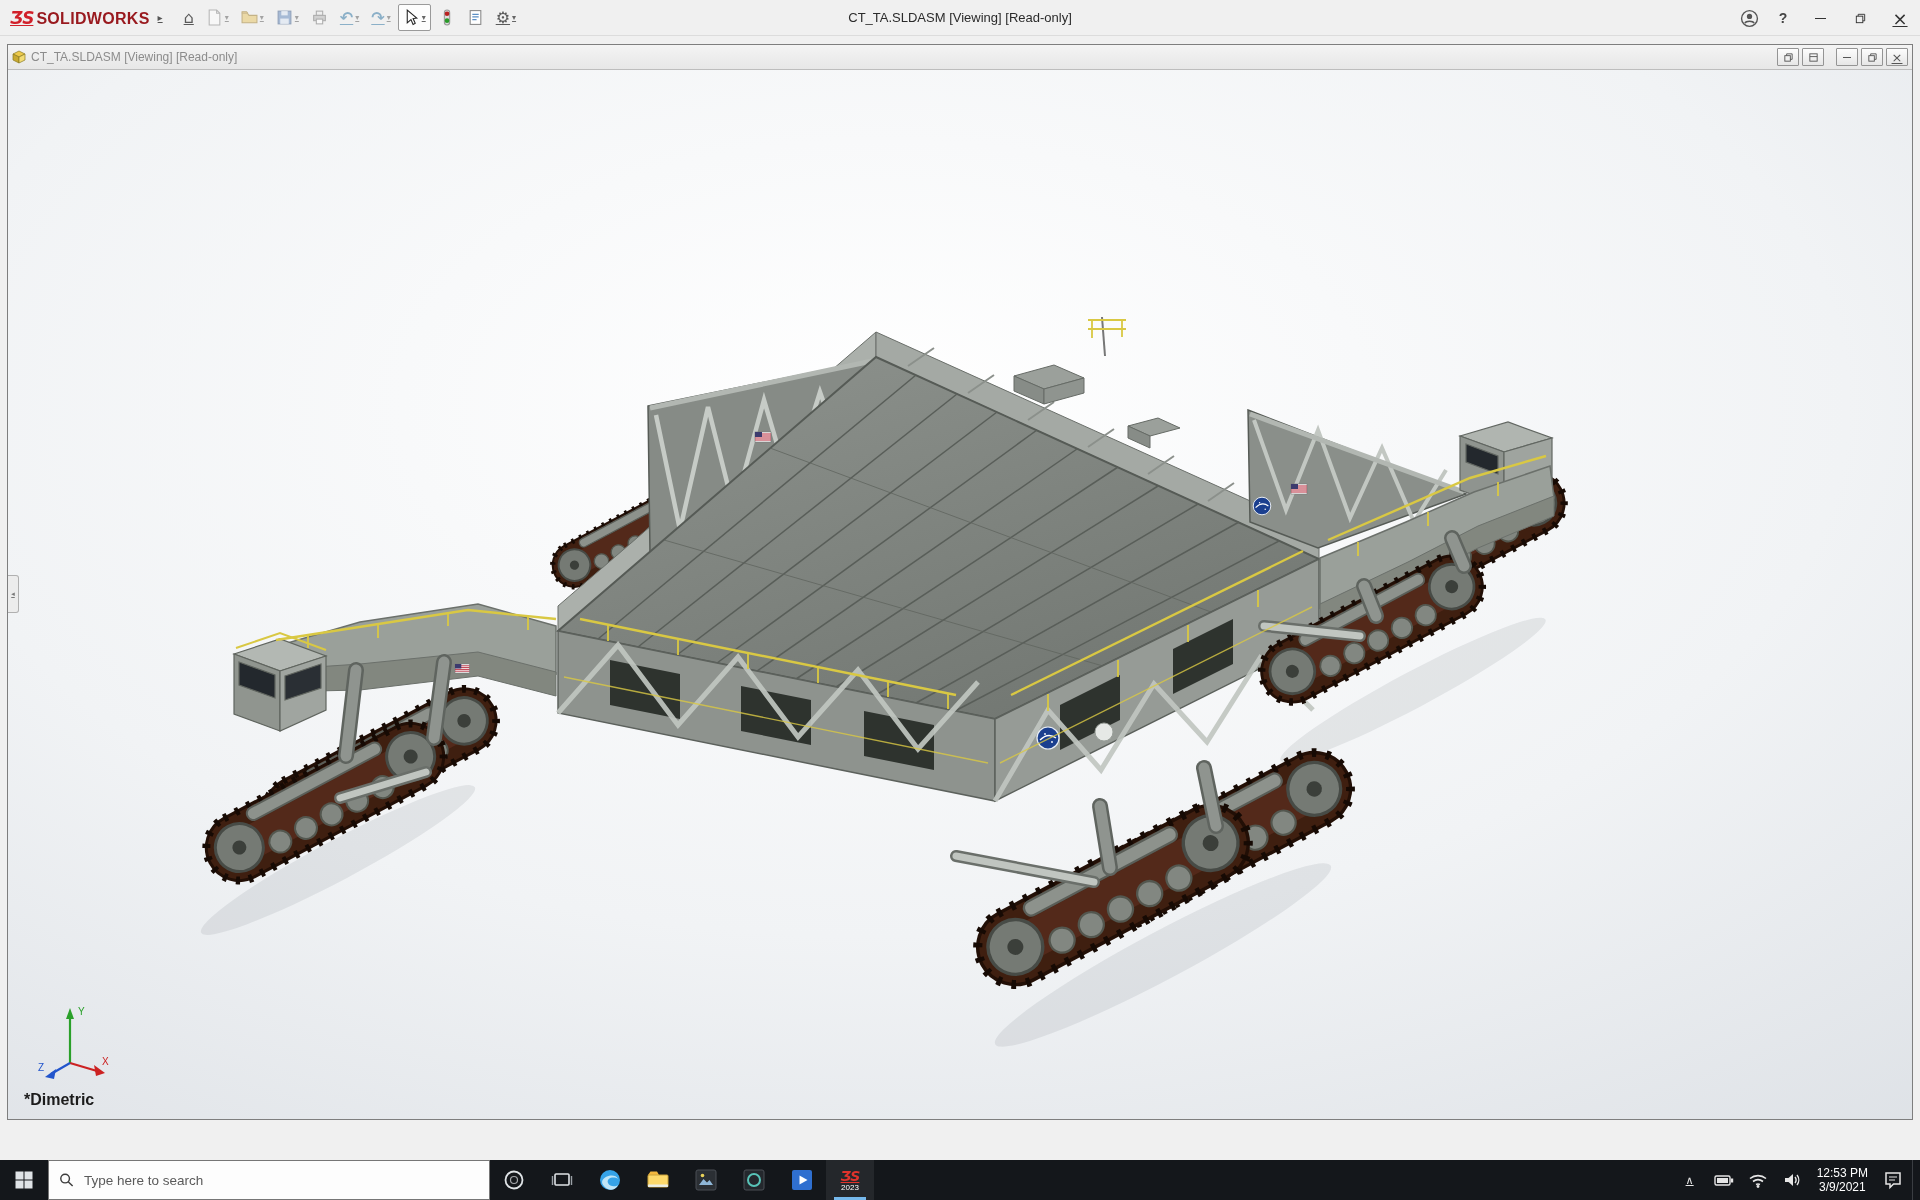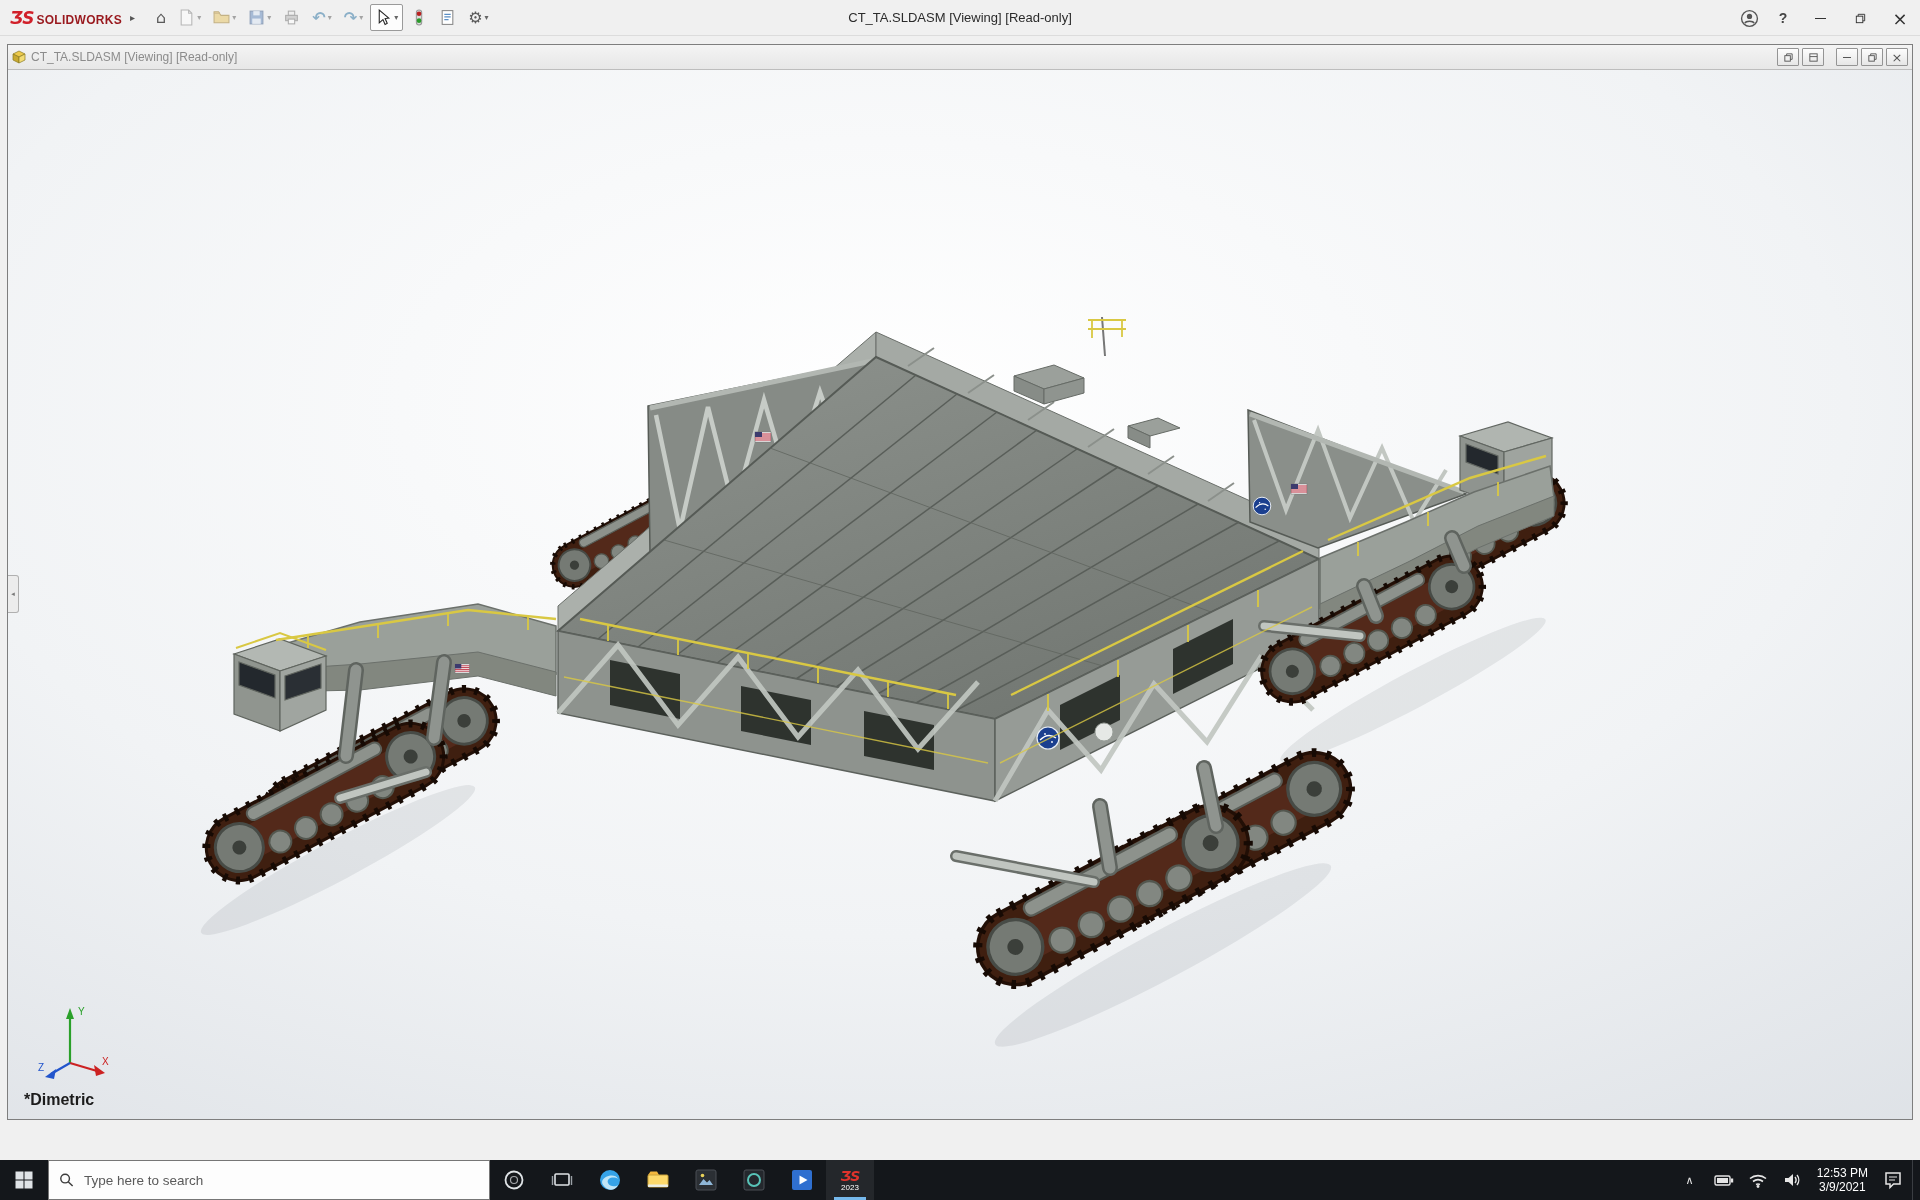--- a/index.html
+++ b/index.html
@@ -2,27 +2,27 @@
 <html style="--brand-red: #c8102e; --titlebar-bg: #f0f0f0; --doc-title-text: #8c8c8c; --railing-yellow: #d9c843; --track-brown: #3f1f10; --body-gray: #9aa09a; --deck-gray-dark: #7a7f7a; --taskbar-bg: #14171b; --active-app-accent: #76b9ed;"><head>
 <meta charset="utf-8">
 <style>
   :root{
     --brand-red:#c8102e; --titlebar-bg:#f0f0f0; --doc-title-text:#8c8c8c;
     --railing-yellow:#d9c843; --track-brown:#3f1f10; --body-gray:#9aa09a;
     --deck-gray-dark:#7a7f7a; --taskbar-bg:#14171b; --active-app-accent:#76b9ed;
   }
   *{margin:0;padding:0;box-sizing:border-box;}
   html,body{width:1920px;height:1200px;overflow:hidden;font-family:"Liberation Sans",sans-serif;cursor:default;background:#f0f0f0;}
-  .glyph{font-family:"DejaVu Sans","Liberation Sans",sans-serif;}
+  .glyph{font-family:"DejaVu Sans","Liberation Sans",sans-serif;text-decoration:underline;}
 
   
   #app-titlebar{position:absolute;top:0;left:0;width:1920px;height:36px;background:var(--titlebar-bg);border-bottom:1px solid #dcdcdc;display:flex;align-items:center;}
   .brand{display:flex;align-items:baseline;margin-left:10px;}
   .brand-mark{color:#d1202a;font-weight:bold;font-style:italic;font-size:17px;letter-spacing:-1px;}
-  .brand-name{color:#99191e;font-weight:bold;font-size:12px;margin-left:3px;letter-spacing:.3px;}
+  .brand-name{color:#99191e;font-weight:bold;font-size:16px;margin-left:3px;letter-spacing:.3px;}
   .flyout{color:#555;font-size:10px;margin-left:8px;}
   .toolbar{display:flex;align-items:center;margin-left:16px;gap:2px;}
   .tbtn{display:flex;align-items:center;height:27px;padding:0 4px;border:1px solid transparent;border-radius:2px;}
   .tbtn.active{border-color:#9a9a9a;background:#fdfdfd;}
   .tbtn .caret{font-size:8px;color:#666;margin-left:2px;}
   .tbtn svg{display:block;}
   .tbtn .gch{font-size:16px;color:#5a5a5a;line-height:18px;}
   .tbtn.dim{opacity:.55;}
   #window-title{position:absolute;left:50%;transform:translateX(-50%);font-size:13px;color:#2b2b2b;white-space:nowrap;}
   .tb-right{position:absolute;right:0;top:0;height:36px;display:flex;align-items:center;}

